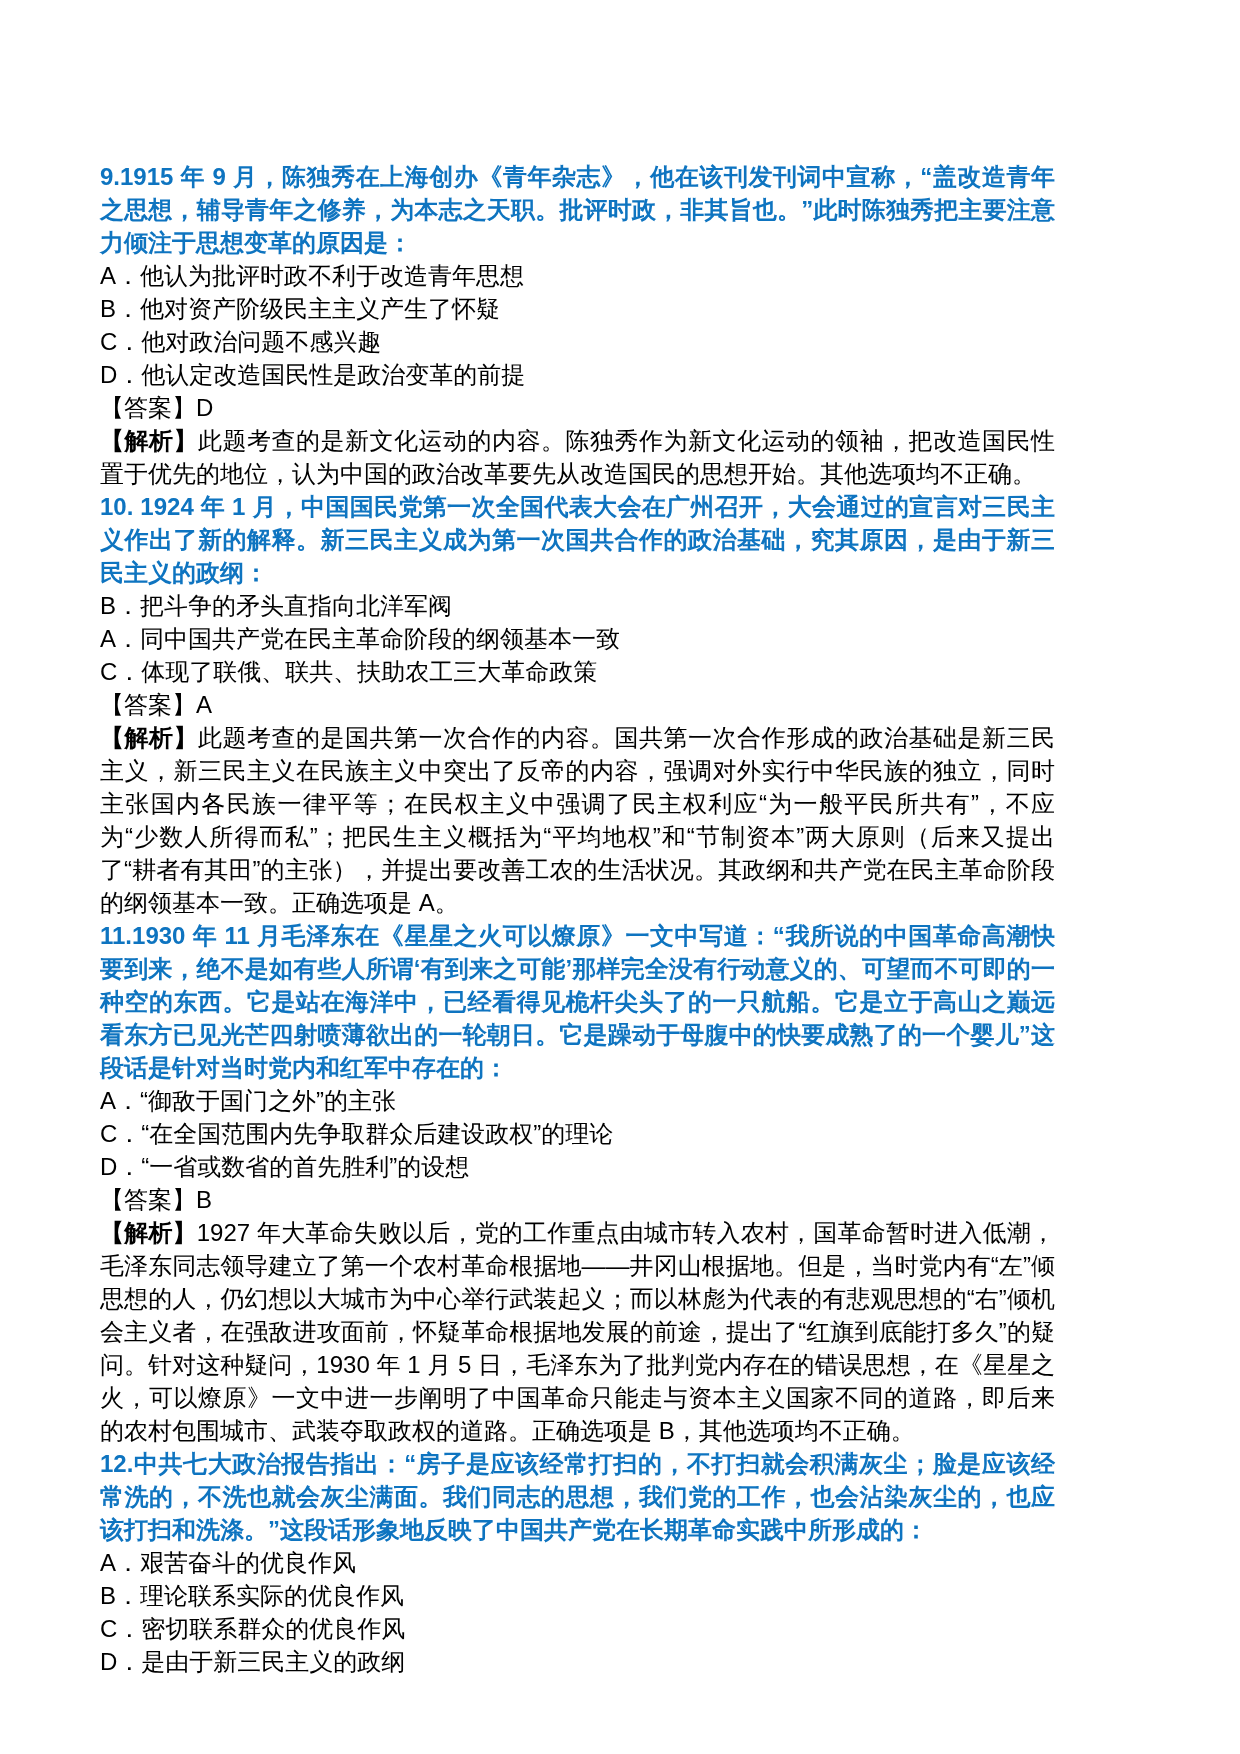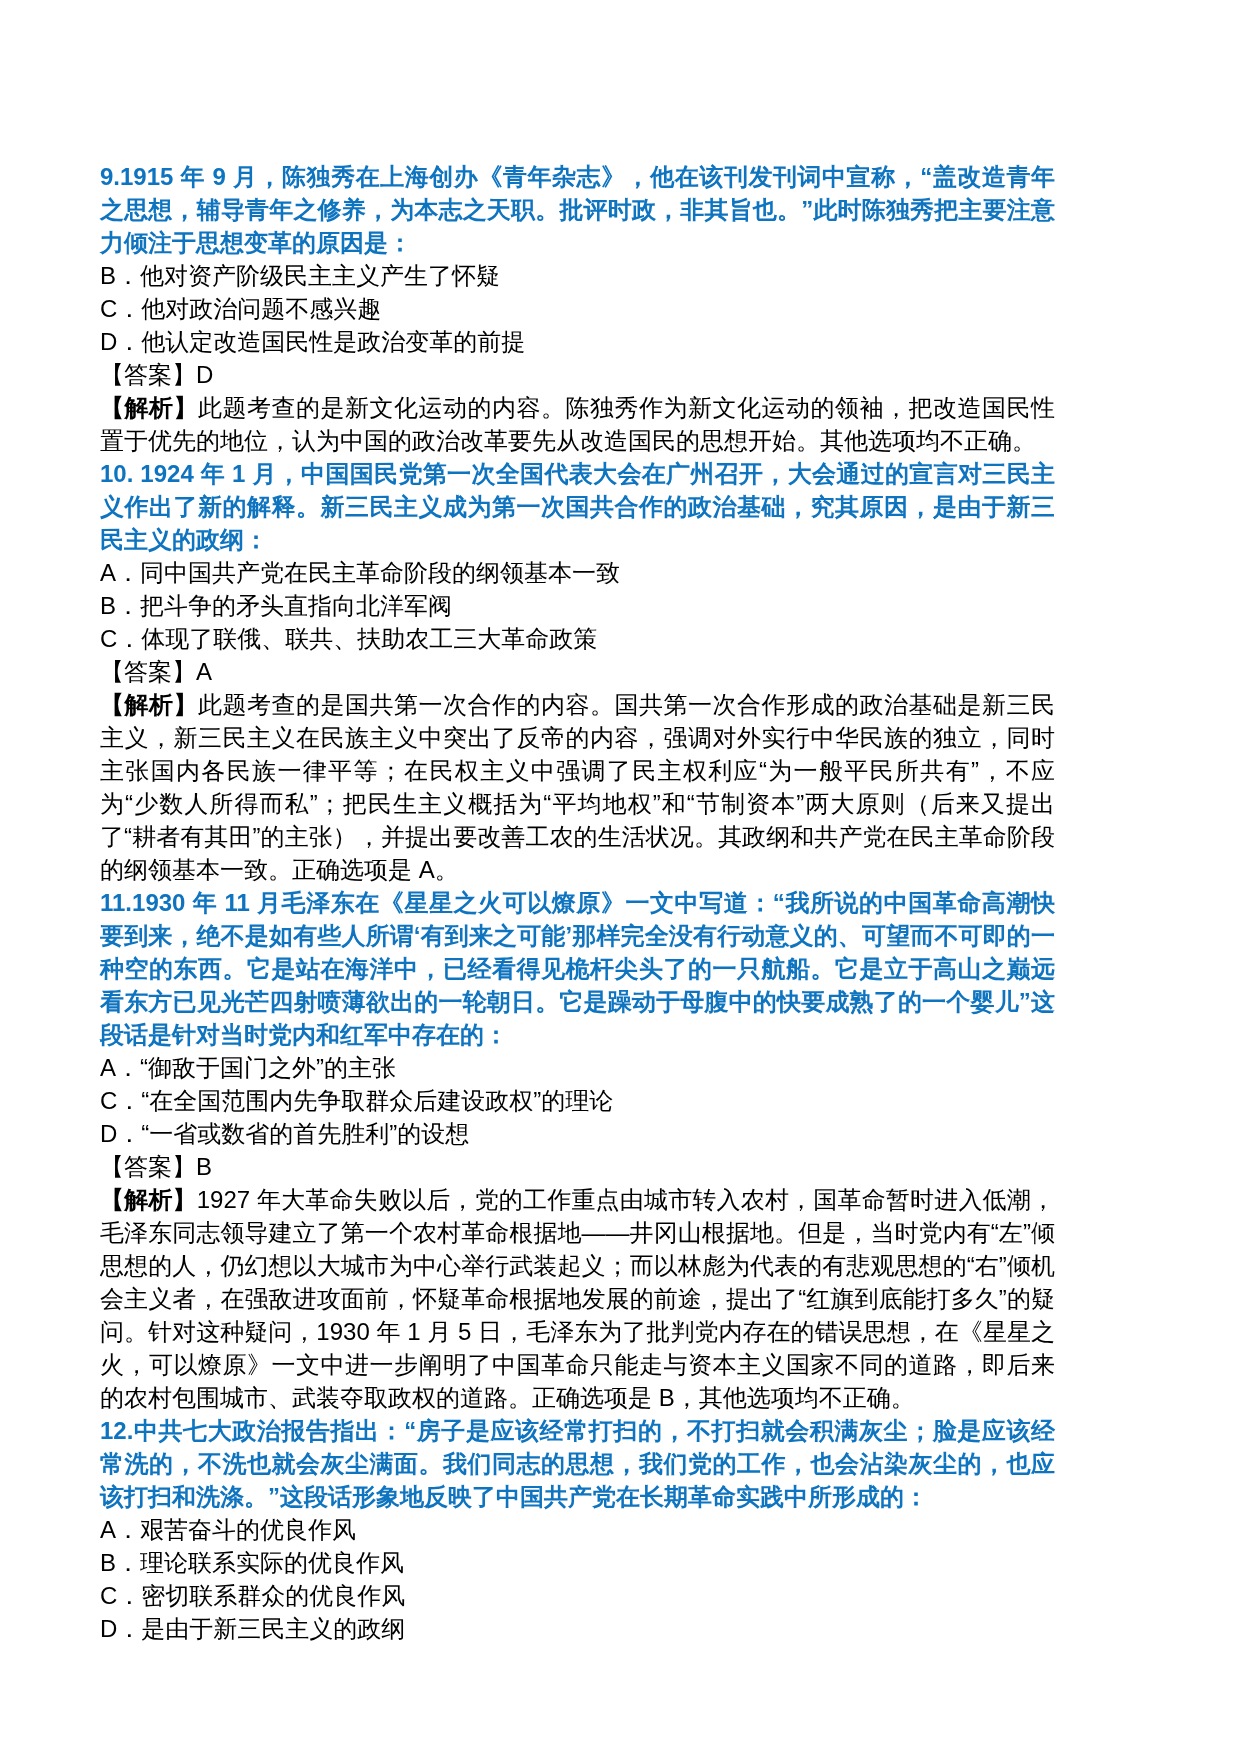--- a/index.html
+++ b/index.html
@@ -27,31 +27,32 @@
   .analysis { text-align: justify; }
   .prefix { font-weight: bold; }
 </style>
 </head>
 <body>
 
 <div class="page">
 
   <section>
     <p class="stem">9.1915 年 9 月，陈独秀在上海创办《青年杂志》，他在该刊发刊词中宣称，“盖改造青年之思想，辅导青年之修养，为本志之天职。批评时政，非其旨也。”此时陈独秀把主要注意力倾注于思想变革的原因是：</p>
+    <p class="option">A．他认为批评时政不利于改造青年思想</p>
     <p class="option">B．他对资产阶级民主主义产生了怀疑</p>
     <p class="option">C．他对政治问题不感兴趣</p>
     <p class="option">D．他认定改造国民性是政治变革的前提</p>
     <p class="answer-line"><span>【答案】</span><span>D</span></p>
     <p class="analysis"><span class="prefix">【解析】</span><span>此题考查的是新文化运动的内容。陈独秀作为新文化运动的领袖，把改造国民性置于优先的地位，认为中国的政治改革要先从改造国民的思想开始。其他选项均不正确。</span></p>
   </section>
 
   <section>
     <p class="stem">10. 1924 年 1 月，中国国民党第一次全国代表大会在广州召开，大会通过的宣言对三民主义作出了新的解释。新三民主义成为第一次国共合作的政治基础，究其原因，是由于新三民主义的政纲：</p>
+    <p class="option">B．把斗争的矛头直指向北洋军阀</p>
     <p class="option">A．同中国共产党在民主革命阶段的纲领基本一致</p>
-    <p class="option">B．把斗争的矛头直指向北洋军阀</p>
     <p class="option">C．体现了联俄、联共、扶助农工三大革命政策</p>
     <p class="answer-line"><span>【答案】</span><span>A</span></p>
     <p class="analysis"><span class="prefix">【解析】</span><span>此题考查的是国共第一次合作的内容。国共第一次合作形成的政治基础是新三民主义，新三民主义在民族主义中突出了反帝的内容，强调对外实行中华民族的独立，同时主张国内各民族一律平等；在民权主义中强调了民主权利应“为一般平民所共有”，不应为“少数人所得而私”；把民生主义概括为“平均地权”和“节制资本”两大原则（后来又提出了“耕者有其田”的主张），并提出要改善工农的生活状况。其政纲和共产党在民主革命阶段的纲领基本一致。正确选项是 A。</span></p>
   </section>
 
   <section>
     <p class="stem">11.1930 年 11 月毛泽东在《星星之火可以燎原》一文中写道：“我所说的中国革命高潮快要到来，绝不是如有些人所谓‘有到来之可能’那样完全没有行动意义的、可望而不可即的一种空的东西。它是站在海洋中，已经看得见桅杆尖头了的一只航船。它是立于高山之巅远看东方已见光芒四射喷薄欲出的一轮朝日。它是躁动于母腹中的快要成熟了的一个婴儿”这段话是针对当时党内和红军中存在的：</p>
     <p class="option">A．“御敌于国门之外”的主张</p>
     <p class="option">C．“在全国范围内先争取群众后建设政权”的理论</p>
     <p class="option">D．“一省或数省的首先胜利”的设想</p>

